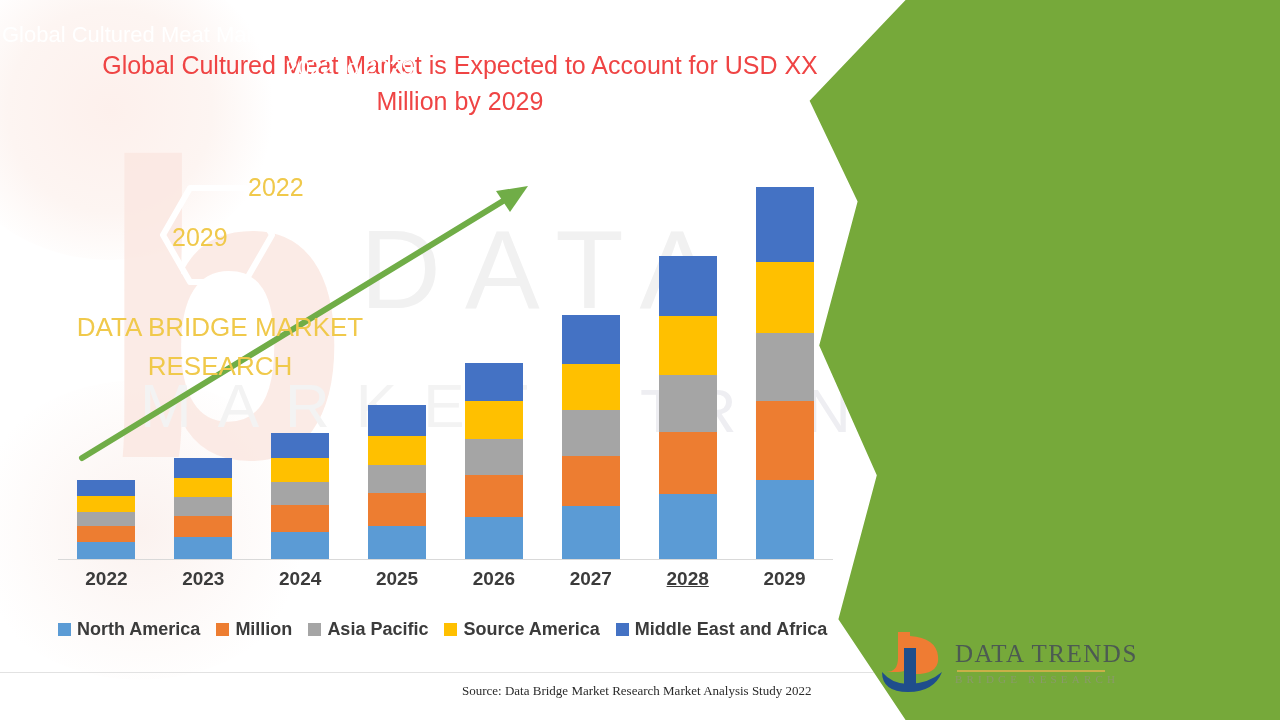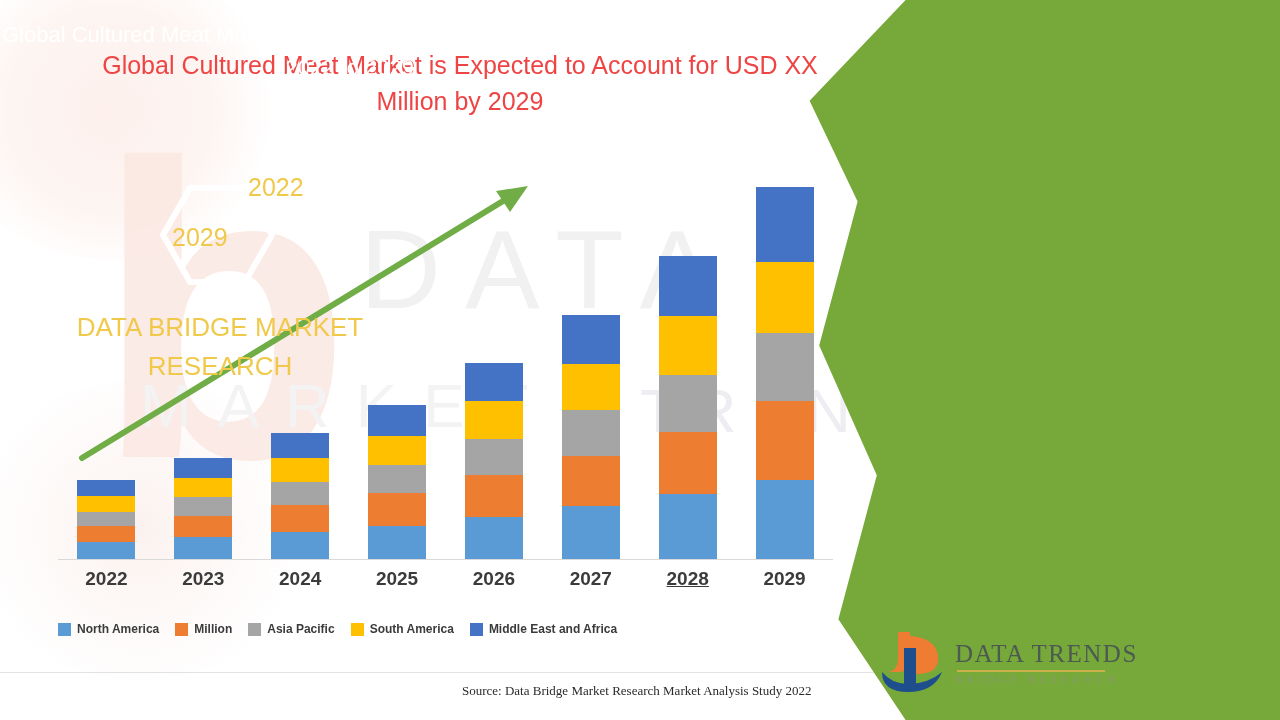--- a/index.html
+++ b/index.html
@@ -83,21 +83,21 @@
     font-size:19px; font-weight:700; color:#3b3b3b;
   }
 
   
   #legend {
     position:absolute; left:58px; top:615px; width:790px; height:28px;
     display:flex; align-items:center; gap:0px;
   }
   .legend-item { display:flex; align-items:center; margin-right:16px; }
   .legend-swatch { width:13px; height:13px; margin-right:6px; flex:none; }
-  .legend-text { font-size:12px; font-weight:700; color:#3b3b3b; white-space:nowrap; }
+  .legend-text { font-size:18px; font-weight:700; color:#3b3b3b; white-space:nowrap; }
 
   
   #footer-rule {
     position:absolute; left:0; top:672px; width:960px; height:1px; background:#e2e2e2;
   }
   .footer-text {
     position:absolute; top:683px;
     font-family:"Liberation Serif", serif;
     font-size:13px; color:#2b2b2b; white-space:nowrap;
   }
@@ -244,21 +244,21 @@
       <div class="legend-item">
         <span class="legend-swatch" style="background: rgb(237, 125, 49);"></span>
         <span class="legend-text">Million</span>
       </div>
       <div class="legend-item">
         <span class="legend-swatch" style="background: rgb(165, 165, 165);"></span>
         <span class="legend-text">Asia Pacific</span>
       </div>
       <div class="legend-item">
         <span class="legend-swatch" style="background: rgb(255, 192, 0);"></span>
-        <span class="legend-text">South America</span>
+        <span class="legend-text">Source America</span>
       </div>
       <div class="legend-item">
         <span class="legend-swatch" style="background: rgb(68, 114, 196);"></span>
         <span class="legend-text">Middle East and Africa</span>
       </div>
     </div>
 
   <div id="footer-rule"></div>
   <div class="footer-text" id="footer-source">Source: Data Bridge Market Research Market Analysis Study 2022</div>
 </div>

